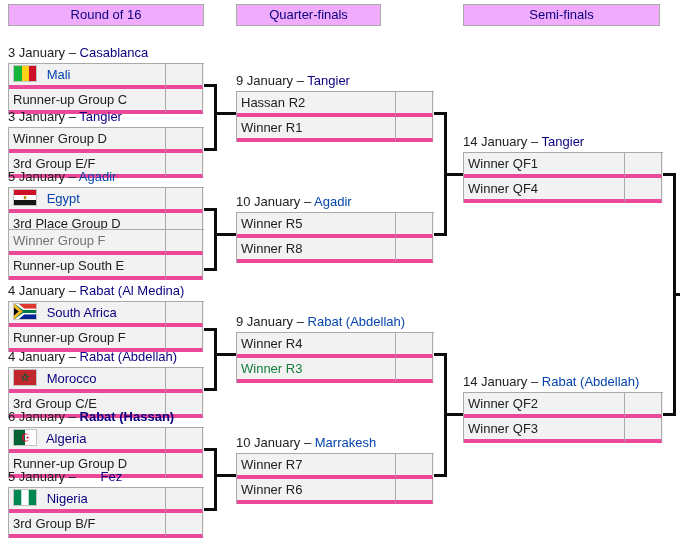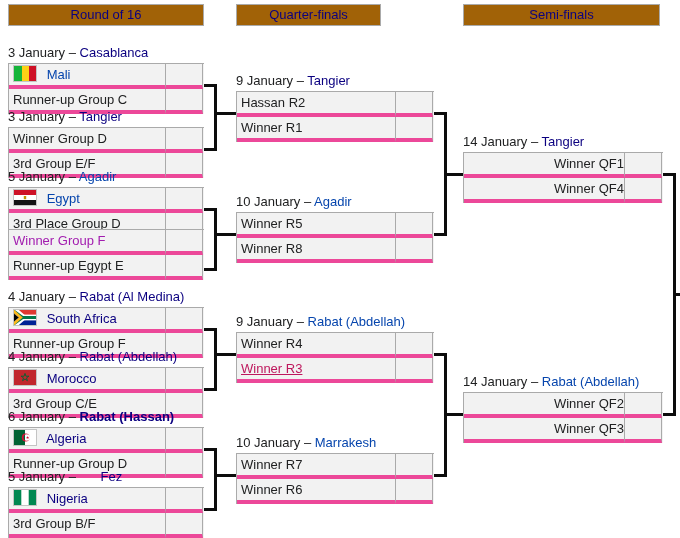--- a/index.html
+++ b/index.html
@@ -1,25 +1,25 @@
 <!DOCTYPE html>
 <html><head>
 <meta charset="utf-8">
 <style>
   html,body{margin:0;padding:0;background:#fff;}
   #stage{position:relative;width:680px;height:538px;background:#fff;overflow:hidden;
          font-family:"Liberation Sans","DejaVu Sans",sans-serif;font-size:13px;color:#202122;}
   .hdr{position:absolute;top:4px;height:22px;line-height:20px;box-sizing:border-box;
-       border:1px solid #aaa;background:#a16207;text-align:center;}
+       border:1px solid #aaa;background:#f0abfc;text-align:center;}
   .match{position:absolute;}
   .mlabel{height:18px;line-height:16px;white-space:nowrap;}
   .mbox{display:grid;background:#f2f2f2;border-left:1px solid #aaa;border-top:1px solid #aaa;}
   .r16 .mbox{grid-template-columns:157px 37px;}
   .qf  .mbox{grid-template-columns:159px 37px;}
-  .sf  .mbox{grid-template-columns:161px 37px;text-align:right;}
+  .sf  .mbox{grid-template-columns:161px 37px;}
   .cell{height:21px;line-height:21px;border-right:1px solid #aaa;border-bottom:4px solid #ec4899;
         white-space:nowrap;overflow:hidden;}
   .team{padding-left:4px;}
   .flag{vertical-align:-3px;margin-right:6px;border:1px solid #c4c4c4;background:#fff;}
   .conn{position:absolute;background:#0c0c0c;}
 </style>
 </head>
 <body>
 
 <div id="stage">
@@ -68,28 +68,28 @@
         <span style="color: rgb(6, 69, 173);">Egypt</span>
       </div>
       <div class="cell score"></div>
       <div class="cell team"><span style="color: rgb(32, 33, 34);">3rd Place Group D</span></div>
       <div class="cell score"></div>
     </div>
   </div>
 
   <div class="match r16" style="left:8px;top:229px;width:196px">
     <div class="mbox">
-      <div class="cell team"><span style="color: #a21caf;">Winner Group F</span></div>
-      <div class="cell score"></div>
-      <div class="cell team"><span style="color: rgb(32, 33, 34);">Runner-up Egypt E</span></div>
-      <div class="cell score"></div>
-    </div>
-  </div>
-
-  <div class="match r16" style="left:8px;top:289px;width:196px">
+      <div class="cell team"><span style="color: #737373;">Winner Group F</span></div>
+      <div class="cell score"></div>
+      <div class="cell team"><span style="color: rgb(32, 33, 34);">Runner-up South E</span></div>
+      <div class="cell score"></div>
+    </div>
+  </div>
+
+  <div class="match r16" style="left:8px;top:283px;width:196px">
     <div class="mlabel"><span>4 January – </span><span style="color: rgb(11, 0, 128);">Rabat (Al Medina)</span></div>
     <div class="mbox">
       <div class="cell team">
         <svg class="flag" width="22" height="15" viewBox="0 0 22 15">
             <rect width="22" height="7.5" fill="#de3831"></rect>
             <rect y="7.5" width="22" height="7.5" fill="#002395"></rect>
             <path d="M-2,-2 L9,7.5 L-2,17" stroke="#fff" stroke-width="6" fill="none"></path>
             <rect x="8" y="4.6" width="14" height="5.8" fill="#fff"></rect>
             <path d="M-2,0 L8.5,7.5 L22,7.5" stroke="#007749" stroke-width="3.2" fill="none"></path>
             <path d="M-2,15 L8.5,7.5" stroke="#007749" stroke-width="3.2" fill="none"></path>
@@ -176,21 +176,21 @@
       <div class="cell team"><span style="color: rgb(32, 33, 34);">Winner R8</span></div>
       <div class="cell score"></div>
     </div>
   </div>
 
   <div class="match qf" style="left:236px;top:314px;width:198px">
     <div class="mlabel"><span>9 January – </span><span style="color: rgb(6, 69, 173);">Rabat (Abdellah)</span></div>
     <div class="mbox">
       <div class="cell team"><span style="color: rgb(32, 33, 34);">Winner R4</span></div>
       <div class="cell score"></div>
-      <div class="cell team"><span style="color: #be185d; text-decoration: underline;">Winner R3</span></div>
+      <div class="cell team"><span style="color: #15803d;">Winner R3</span></div>
       <div class="cell score"></div>
     </div>
   </div>
 
   <div class="match qf" style="left:236px;top:435px;width:198px">
     <div class="mlabel"><span>10 January – </span><span style="color: rgb(6, 69, 173);">Marrakesh</span></div>
     <div class="mbox">
       <div class="cell team"><span style="color: rgb(32, 33, 34);">Winner R7</span></div>
       <div class="cell score"></div>
       <div class="cell team"><span style="color: rgb(32, 33, 34);">Winner R6</span></div>

